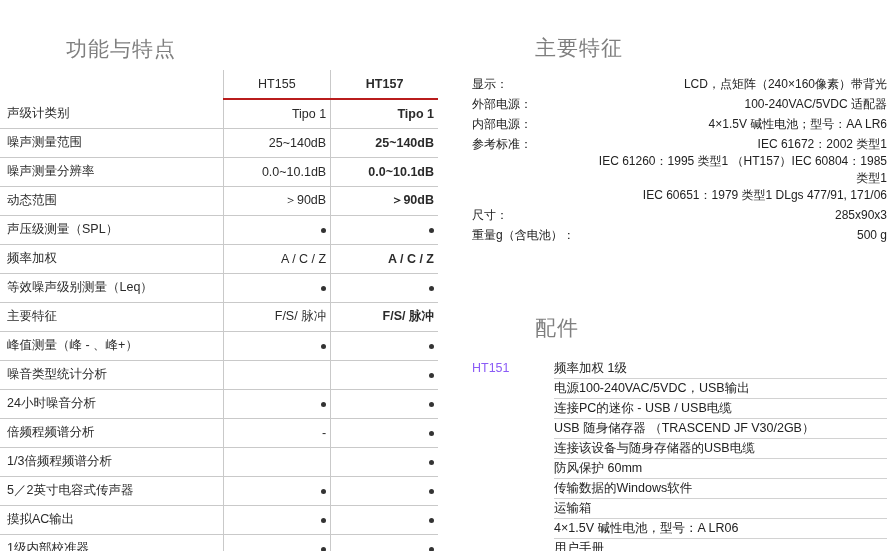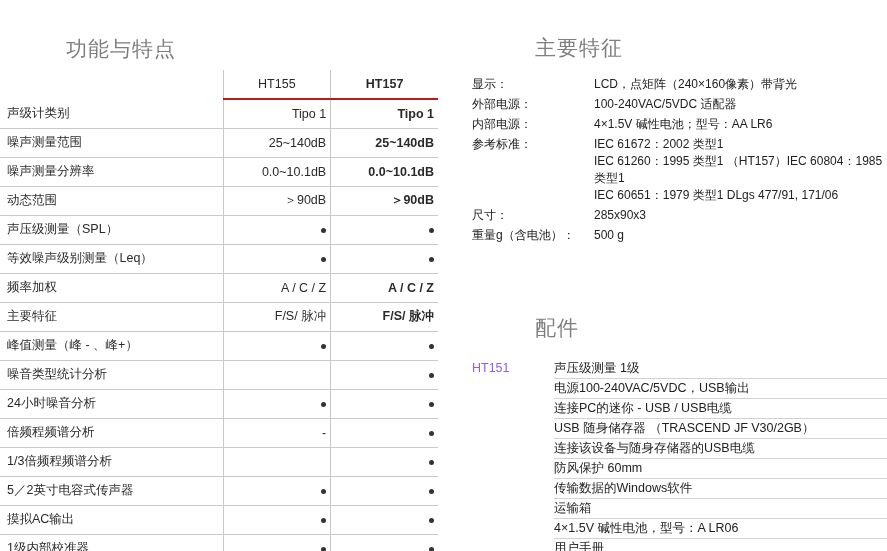--- a/index.html
+++ b/index.html
@@ -116,20 +116,21 @@
     width: 122px;
     flex: 0 0 122px;
     color: #222;
   }
   .feat-value {
     flex: 1;
     color: #222;
   }
   .feat-value .sub {
     display: block;
+    text-align: right;
   }
   .acc-title {
     position: absolute;
     left: 65px;
     top: 310px;
   }
   .acc-table {
     position: absolute;
     left: 2px;
     top: 355px;
@@ -190,30 +191,30 @@
             <td class="feat">动态范围</td>
             <td class="val">＞90dB</td>
             <td class="val val-last">＞90dB</td>
           </tr>
           <tr>
             <td class="feat">声压级测量（SPL）</td>
             <td class="val"><span class="dot"></span></td>
             <td class="val val-last"><span class="dot"></span></td>
           </tr>
           <tr>
-            <td class="feat">等效噪声级别测量（Leq）</td>
-            <td class="val"><span class="dot"></span></td>
-            <td class="val val-last"><span class="dot"></span></td>
-          </tr>
-          <tr>
             <td class="feat">频率加权</td>
             <td class="val">A / C / Z</td>
             <td class="val val-last">A / C / Z</td>
           </tr>
           <tr>
+            <td class="feat">等效噪声级别测量（Leq）</td>
+            <td class="val"><span class="dot"></span></td>
+            <td class="val val-last"><span class="dot"></span></td>
+          </tr>
+          <tr>
             <td class="feat">主要特征</td>
             <td class="val">F/S/ 脉冲</td>
             <td class="val val-last">F/S/ 脉冲</td>
           </tr>
           <tr>
             <td class="feat">峰值测量（峰 - 、峰+）</td>
             <td class="val"><span class="dot"></span></td>
             <td class="val val-last"><span class="dot"></span></td>
           </tr>
           <tr>
@@ -295,21 +296,21 @@
           <div class="feat-value">
             <span class="sub">500 g</span>
           </div>
         </div>
       </div>
 
     <div class="section-title acc-title">配件</div>
     <div class="acc-table" id="acc-table">
         <div class="acc-row">
           <div class="acc-code">HT151</div>
-          <div class="acc-item">声压级测量 1级</div>
+          <div class="acc-item">频率加权 1级</div>
         </div>
         <div class="acc-row">
           <div class="acc-code"></div>
           <div class="acc-item">电源100-240VAC/5VDC，USB输出</div>
         </div>
         <div class="acc-row">
           <div class="acc-code"></div>
           <div class="acc-item">连接PC的迷你 - USB / USB电缆</div>
         </div>
         <div class="acc-row">

